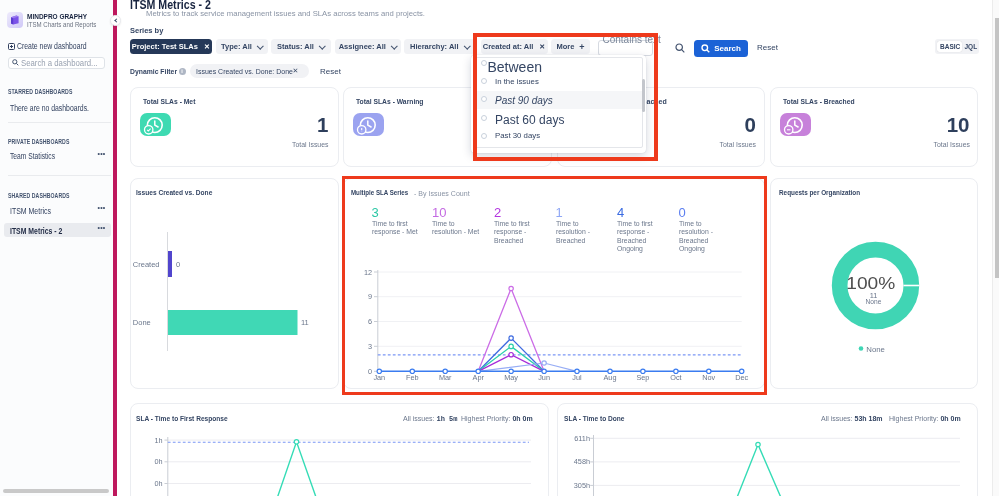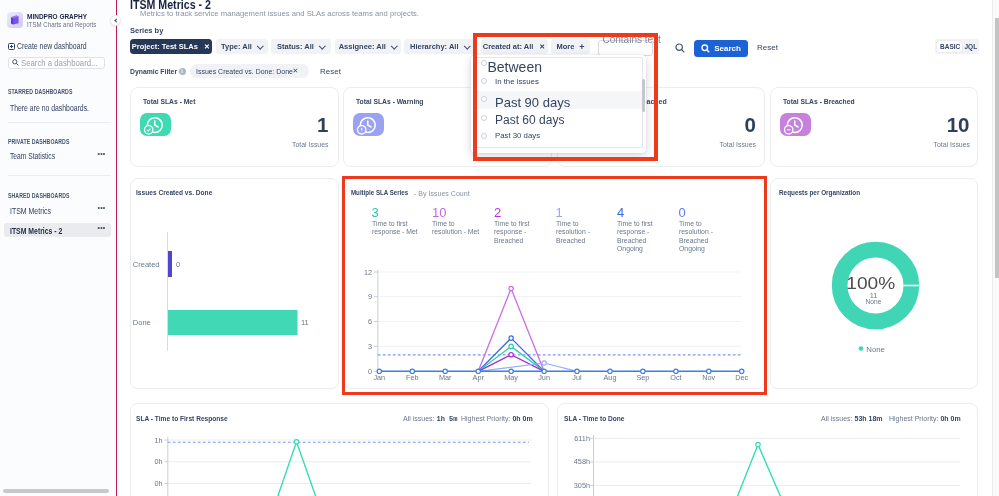--- a/index.html
+++ b/index.html
@@ -9,21 +9,21 @@
 .card { position:absolute; background:#fff; border:1px solid #ebedf1; border-radius:8px; }
 .ctitle { position:absolute; font-weight:bold; font-size:7.5px; color:#344563; transform:scaleX(.9); transform-origin:0 0; }
 .chip { position:absolute; height:15px; background:#f1f2f5; border-radius:3.5px; color:#344563; font-size:7.5px; font-weight:bold; display:flex; align-items:center; justify-content:center; }
 .chev { display:inline-block; width:4.5px; height:4.5px; border-right:1.2px solid #42526e; border-bottom:1.2px solid #42526e; transform:rotate(45deg) translate(-1px,-1px); margin-left:6px; }
 .xx { font-size:7px; font-weight:bold; margin-left:6px; }
 .redbox { position:absolute; border:4.5px solid #ee3a1c; z-index:60; }
 </style>
 </head>
 <body>
 
-<div class="abs" style="left:0;top:0;width:117px;height:496px;background:#fbfcfd;border-right:1px solid #be185d;z-index:5;">
+<div class="abs" style="left:0;top:0;width:117px;height:496px;background:#fbfcfd;border-right:4px solid #be185d;z-index:5;">
 
   <div class="abs" style="left:7px;top:12px;width:16px;height:16px;border-radius:4px;background:linear-gradient(135deg,#eeebfc,#cfc8f7);">
     <svg width="16" height="16" viewBox="0 0 16 16">
       <path d="M4 5.2 L9.5 3.6 L11.6 4.6 L11.6 11.2 L6.2 12.6 L4 11.4 Z" fill="#7a52e8"></path>
       <path d="M4 5.2 L6.2 6.2 L6.2 12.6 L4 11.4 Z" fill="#5b3bd0"></path>
       <path d="M9.5 3.6 L11.6 4.6 L6.2 6.2 L4 5.2 Z" fill="#9b7cf0"></path>
     </svg>
   </div>
   <div class="abs" style="left:26.5px;top:11.5px;font-size:8px;font-weight:bold;color:#17233f;transform:scaleX(.81);transform-origin:0 0;">MINDPRO GRAPHY</div>
   <div class="abs" style="left:26.5px;top:21.2px;font-size:6.8px;color:#6b7280;transform:scaleX(.9);transform-origin:0 0;">ITSM Charts and Reports</div>
@@ -59,21 +59,21 @@
   <div class="abs" style="left:97.5px;top:224px;font-size:7px;font-weight:bold;color:#42526e;letter-spacing:.2px;">•••</div>
 
   <div class="abs" style="left:2.5px;top:488.5px;width:106px;height:4.5px;background:#c9c9c9;border-radius:2.5px;"></div>
 </div>
 
 <div class="abs" style="left:110px;top:15px;width:11px;height:11px;border-radius:50%;background:#fff;border:1px solid #e8eaee;box-shadow:0 1px 2px rgba(0,0,0,.08);z-index:70;display:flex;align-items:center;justify-content:center;">
   <div style="width:3px;height:3px;border-left:1.2px solid #344563;border-bottom:1.2px solid #344563;transform:rotate(45deg);margin-left:1px;"></div>
 </div>
 
 <div class="abs" style="left:130px;top:-2.5px;font-size:12.5px;font-weight:bold;color:#17233f;transform:scaleX(.85);transform-origin:0 50%;">ITSM Metrics - 2</div>
-<div class="abs" style="left:140px;top:9px;font-size:7.7px;color:#8993a4;">Metrics to track service management issues and SLAs across teams and projects.</div>
+<div class="abs" style="left:146px;top:9px;font-size:7.7px;color:#8993a4;">Metrics to track service management issues and SLAs across teams and projects.</div>
 <div class="abs" style="left:130px;top:25.5px;font-size:7.5px;font-weight:bold;color:#344563;">Series by</div>
 
 <div class="chip" style="left:130px;top:39.3px;width:81.5px;background:#253858;color:#fff;">Project: Test SLAs<span class="xx">✕</span></div>
 <div class="chip" style="left:215.5px;top:39.3px;width:52.5px;">Type: All<span class="chev"></span></div>
 <div class="chip" style="left:271px;top:39.3px;width:59.5px;">Status: All<span class="chev"></span></div>
 <div class="chip" style="left:334.5px;top:39.3px;width:66px;">Assignee: All<span class="chev"></span></div>
 <div class="chip" style="left:404px;top:39.3px;width:71px;">Hierarchy: All<span class="chev"></span></div>
 <div class="chip" style="left:480.5px;top:39.3px;width:67px;">Created at: All<span class="xx">✕</span></div>
 <div class="chip" style="left:551px;top:39.3px;width:39px;">More<span style="font-weight:bold;font-size:9px;margin-left:5px;">+</span></div>
 <div class="abs" style="left:597.5px;top:40px;width:55px;height:15.5px;background:#fff;border:1px solid #d6dae1;border-radius:3px;"></div>
@@ -312,21 +312,21 @@
 
 <div class="abs" style="left:470.5px;top:55px;width:175.5px;height:97.5px;background:#fff;border-radius:4px;box-shadow:0 3px 10px rgba(9,30,66,.18),0 0 1px rgba(9,30,66,.2);z-index:50;">
   <div class="abs" style="left:3px;top:1.5px;width:169.5px;height:91px;border:1px solid #e4e6ea;border-radius:2px;"></div>
   <div class="abs" style="left:4px;top:35.8px;width:167.5px;height:18.2px;background:#f5f6f8;"></div>
 
   <div class="abs" style="left:10.2px;top:5px;width:6px;height:6px;border:1px solid #c9d1dc;border-radius:50%;background:#fff;"></div>
   <div class="abs" style="left:17px;top:3.5px;font-size:14px;color:#344563;">Between</div>
   <div class="abs" style="left:10.2px;top:23.2px;width:6px;height:6px;border:1px solid #c9d1dc;border-radius:50%;background:#fff;"></div>
   <div class="abs" style="left:24.5px;top:21.7px;font-size:7.8px;color:#344563;">In the issues</div>
   <div class="abs" style="left:10.2px;top:41.4px;width:6px;height:6px;border:1px solid #c9d1dc;border-radius:50%;background:#fff;"></div>
-  <div class="abs" style="left:24.5px;top:39.9px;font-size:13px;color:#344563;">Past 90 days</div>
+  <div class="abs" style="left:24.5px;top:39.9px;font-size:10px;color:#344563;font-style:italic;">Past 90 days</div>
   <div class="abs" style="left:10.2px;top:59.6px;width:6px;height:6px;border:1px solid #c9d1dc;border-radius:50%;background:#fff;"></div>
   <div class="abs" style="left:24.5px;top:58.1px;font-size:12px;color:#344563;">Past 60 days</div>
   <div class="abs" style="left:10.2px;top:77.8px;width:6px;height:6px;border:1px solid #c9d1dc;border-radius:50%;background:#fff;"></div>
   <div class="abs" style="left:24.5px;top:76.3px;font-size:7.8px;color:#344563;">Past 30 days</div>
 
   <div class="abs" style="left:171.5px;top:23.5px;width:3.2px;height:33px;background:#c3c6cc;border-radius:2px;"></div>
 </div>
 
 <div class="redbox" style="left:473px;top:33px;width:185px;height:128px;"></div>
 <div class="redbox" style="left:342px;top:175.5px;width:425px;height:219px;border-width:3.5px;"></div>

